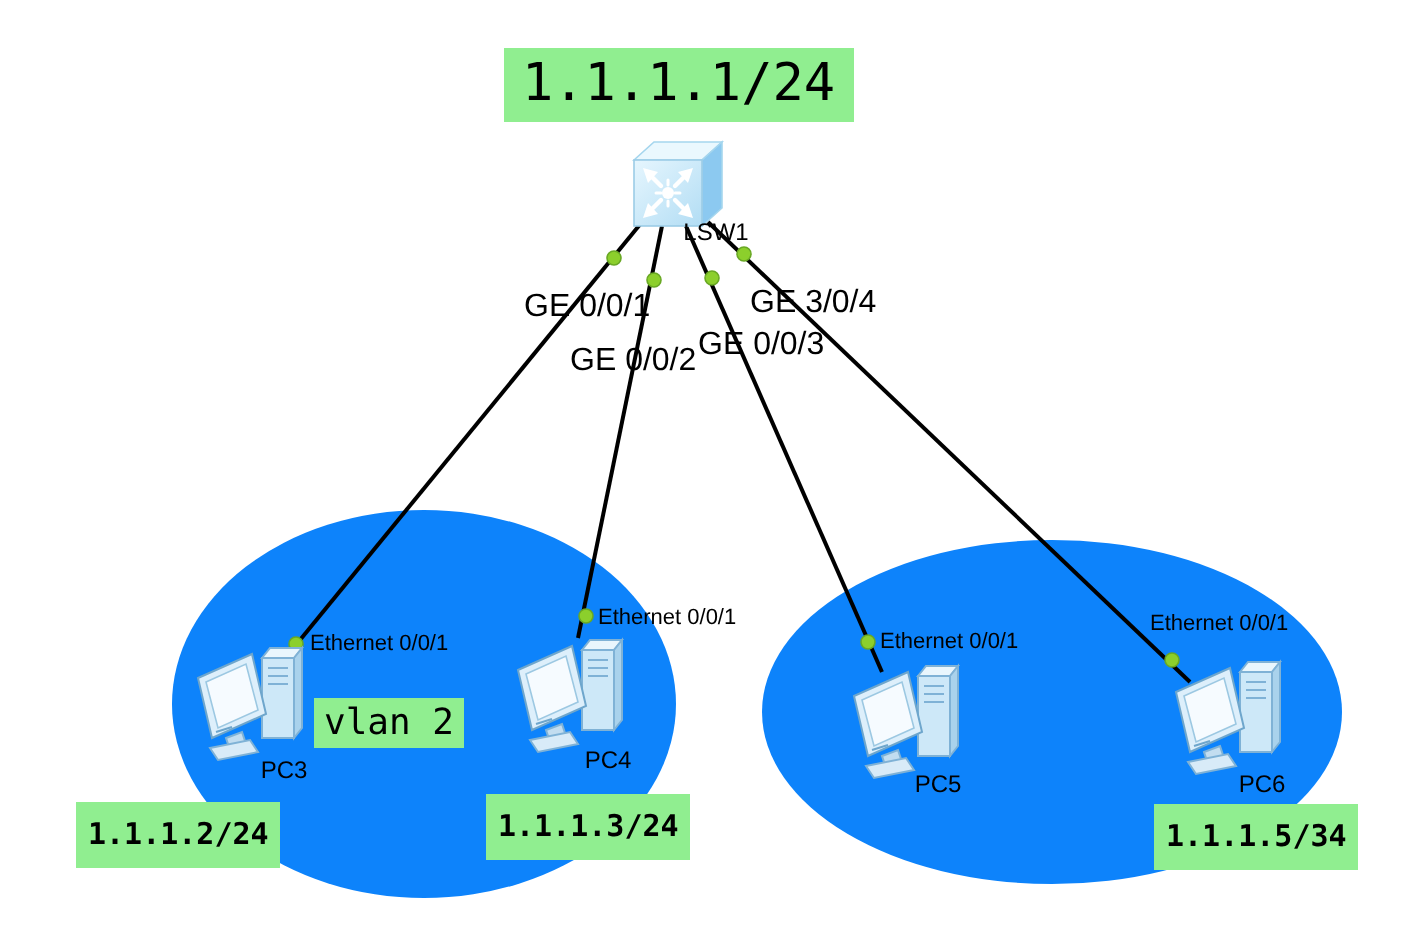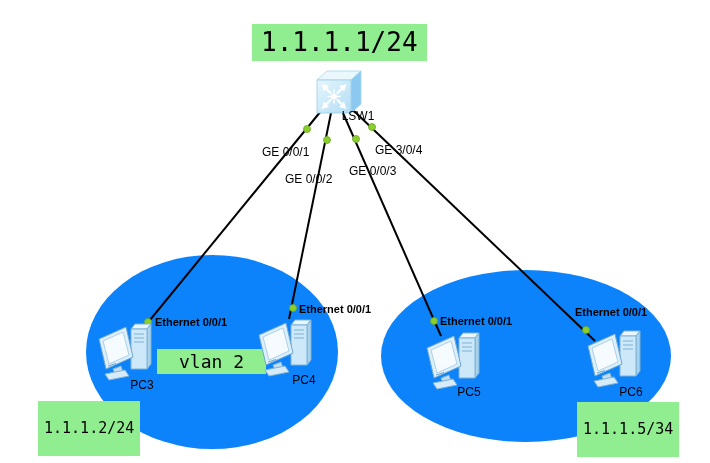--- a/index.html
+++ b/index.html
@@ -8,25 +8,25 @@
     font-family:"Liberation Sans",sans-serif;color:#000;
   }
   #scene{position:absolute;left:0;top:0;width:710px;height:463px;}
   .abs{position:absolute;white-space:nowrap;}
   .green-label{
     background:#90EE90;
     font-family:"DejaVu Sans Mono","Liberation Mono",monospace;
     color:#000;text-align:center;
   }
   .title-label{left:252px;top:24px;height:37px;line-height:37px;padding:0 9px;font-size:26px;}
-  .vlan-label{font-size:18px;line-height:25px;padding:0 22px;}
-  .ip-label{font-size:15px;line-height:23px;padding:16px 6px;}
+  .vlan-label{font-size:18px;line-height:25px;padding:0 5px;}
+  .ip-label{font-size:15px;line-height:23px;padding:5px 6px;font-weight:bold;}
   .dev-name{font-size:12px;transform:translateX(-50%);margin-left:18px;}
-  .port-label{font-size:12px;}
-  .eth-label{font-size:11px;font-weight:bold;}
+  .port-label{font-size:16px;}
+  .eth-label{font-size:11px;}
   .icon-wrap{position:absolute;}
   .link{stroke-width:2px;}
   .port-dot{stroke:#69a824;stroke-width:0.8px;}
 </style>
 </head>
 <body>
 
 <div id="canvas">
 
   <svg width="0" height="0" style="position:absolute" aria-hidden="true">
@@ -115,20 +115,21 @@
     </svg>
   <div class="abs eth-label" style="left:155px;top:316px">Ethernet 0/0/1</div>
   <div class="abs dev-name" style="left:124px;top:378px">PC3</div>
   <div class="abs green-label ip-label" style="left:38px;top:401px">1.1.1.2/24</div>
 
   <svg class="icon-wrap" style="left:256px;top:316px" width="58" height="62">
       <use href="#sym-pc"></use>
     </svg>
   <div class="abs eth-label" style="left:299px;top:303px">Ethernet 0/0/1</div>
   <div class="abs dev-name" style="left:286px;top:373px">PC4</div>
+  <div class="abs green-label ip-label" style="left:243px;top:397px">1.1.1.3/24</div>
 
   <svg class="icon-wrap" style="left:424px;top:329px" width="58" height="62">
       <use href="#sym-pc"></use>
     </svg>
   <div class="abs eth-label" style="left:440px;top:315px">Ethernet 0/0/1</div>
   <div class="abs dev-name" style="left:451px;top:385px">PC5</div>
 
   <svg class="icon-wrap" style="left:585px;top:327px" width="58" height="62">
       <use href="#sym-pc"></use>
     </svg>

